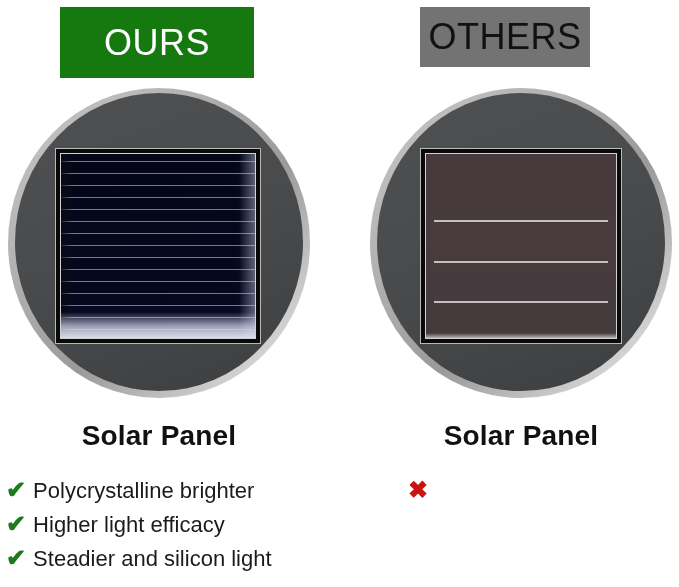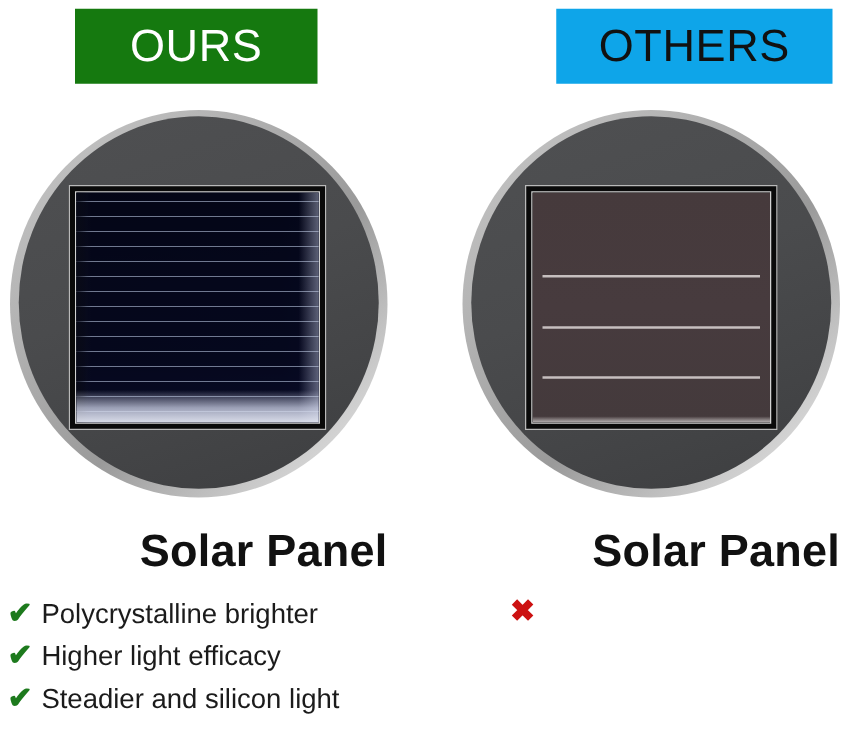--- a/index.html
+++ b/index.html
@@ -28,36 +28,36 @@
     position: absolute;
     display: flex;
     align-items: center;
     justify-content: center;
     box-sizing: border-box;
   }
   .badge-ours {
     left: 60px;
     top: 7px;
     width: 194px;
-    height: 60px;
+    height: 71px;
     background: #15790f;
   }
   .badge-ours .badge-text {
     color: #ffffff;
     font-size: 36px;
     font-weight: 400;
     letter-spacing: 0.5px;
     line-height: 1;
   }
   .badge-others {
-    left: 445px;
+    left: 420px;
     top: 7px;
-    width: 221px;
+    width: 170px;
     height: 60px;
-    background: #0ea5e9;
+    background: #737373;
   }
   .badge-others .badge-text {
     color: #111111;
     font-size: 36px;
     font-weight: 400;
     letter-spacing: 0.5px;
     line-height: 1;
   }
 
   
@@ -174,22 +174,22 @@
     left: 0; right: 0; bottom: 0;
     height: 5px;
     background: linear-gradient(to bottom, rgba(190,186,186,0.0), rgba(198,193,193,0.9));
   }
 
   
   .caption {
     position: absolute;
     top: 420px;
     width: 302px;
-    text-align: right;
-    font-size: 36px;
+    text-align: center;
+    font-size: 28px;
     font-weight: 700;
     color: #111111;
     letter-spacing: 0.2px;
   }
   .caption-left  { left: 8px; }
   .caption-right { left: 370px; }
 
   
   .feature-list {
     position: absolute;

